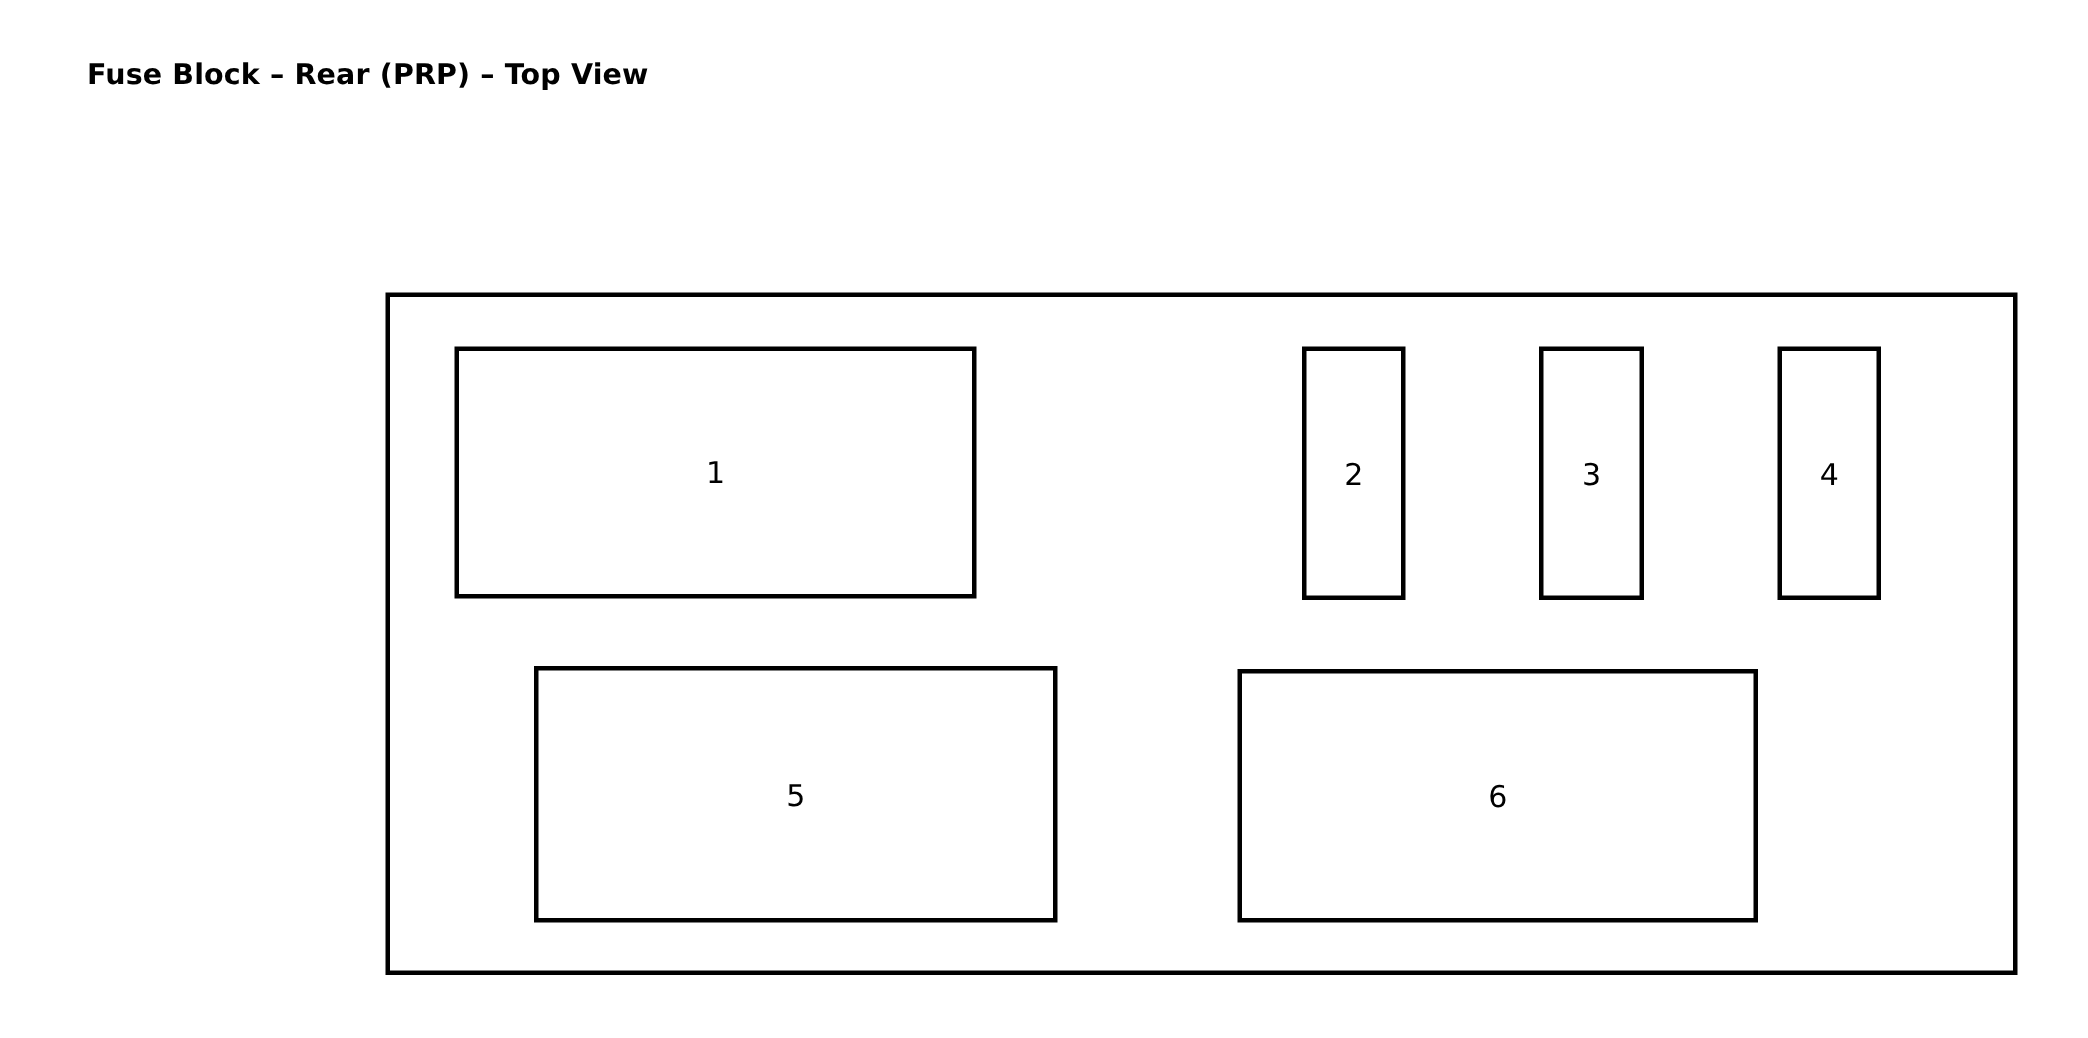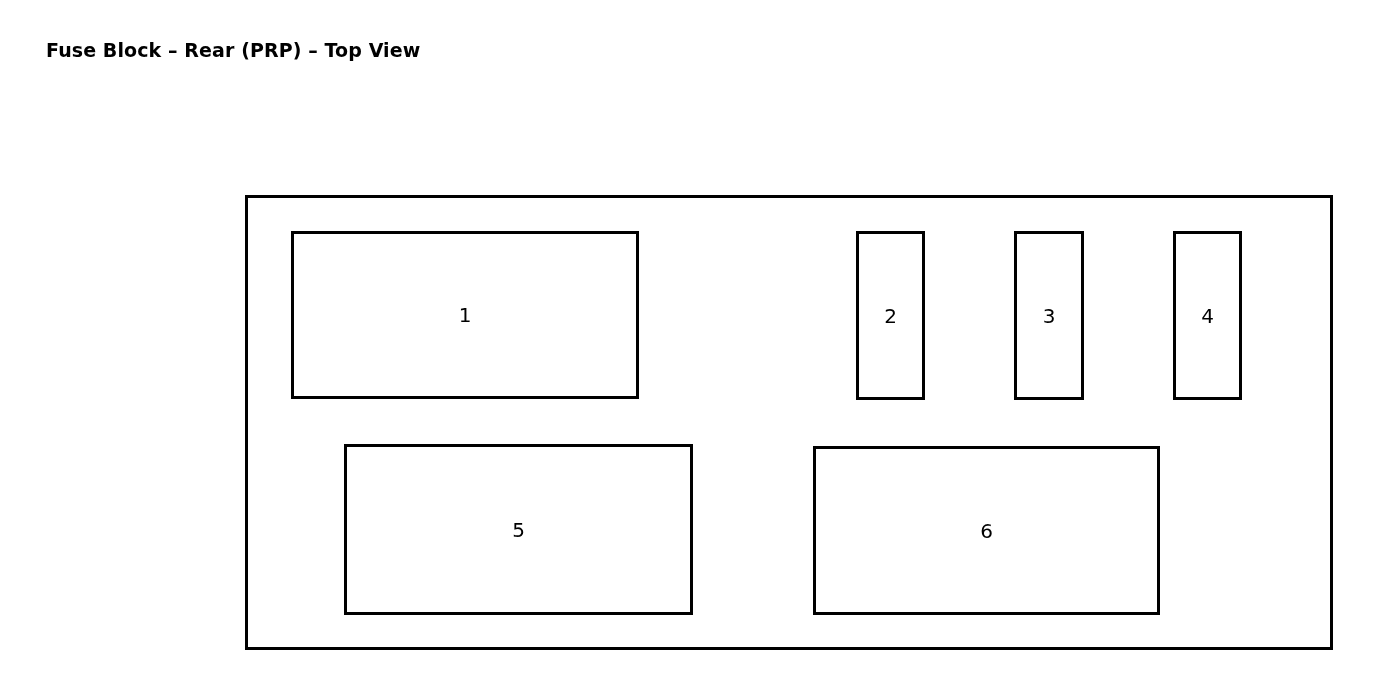--- a/index.html
+++ b/index.html
@@ -13,21 +13,21 @@
     height: 692px;
     position: relative;
     overflow: hidden;
     font-family: "DejaVu Sans", "Liberation Sans", sans-serif;
     color: #000000;
     -webkit-font-smoothing: none;
   }
 
   #diagram-root {
     position: absolute;
-    left: 0;
+    left: 12px;
     top: 0;
     width: 1164px;
     height: 692px;
   }
 
   
   .diagram-title {
     position: absolute;
     left: 46px;
     top: 38px;

